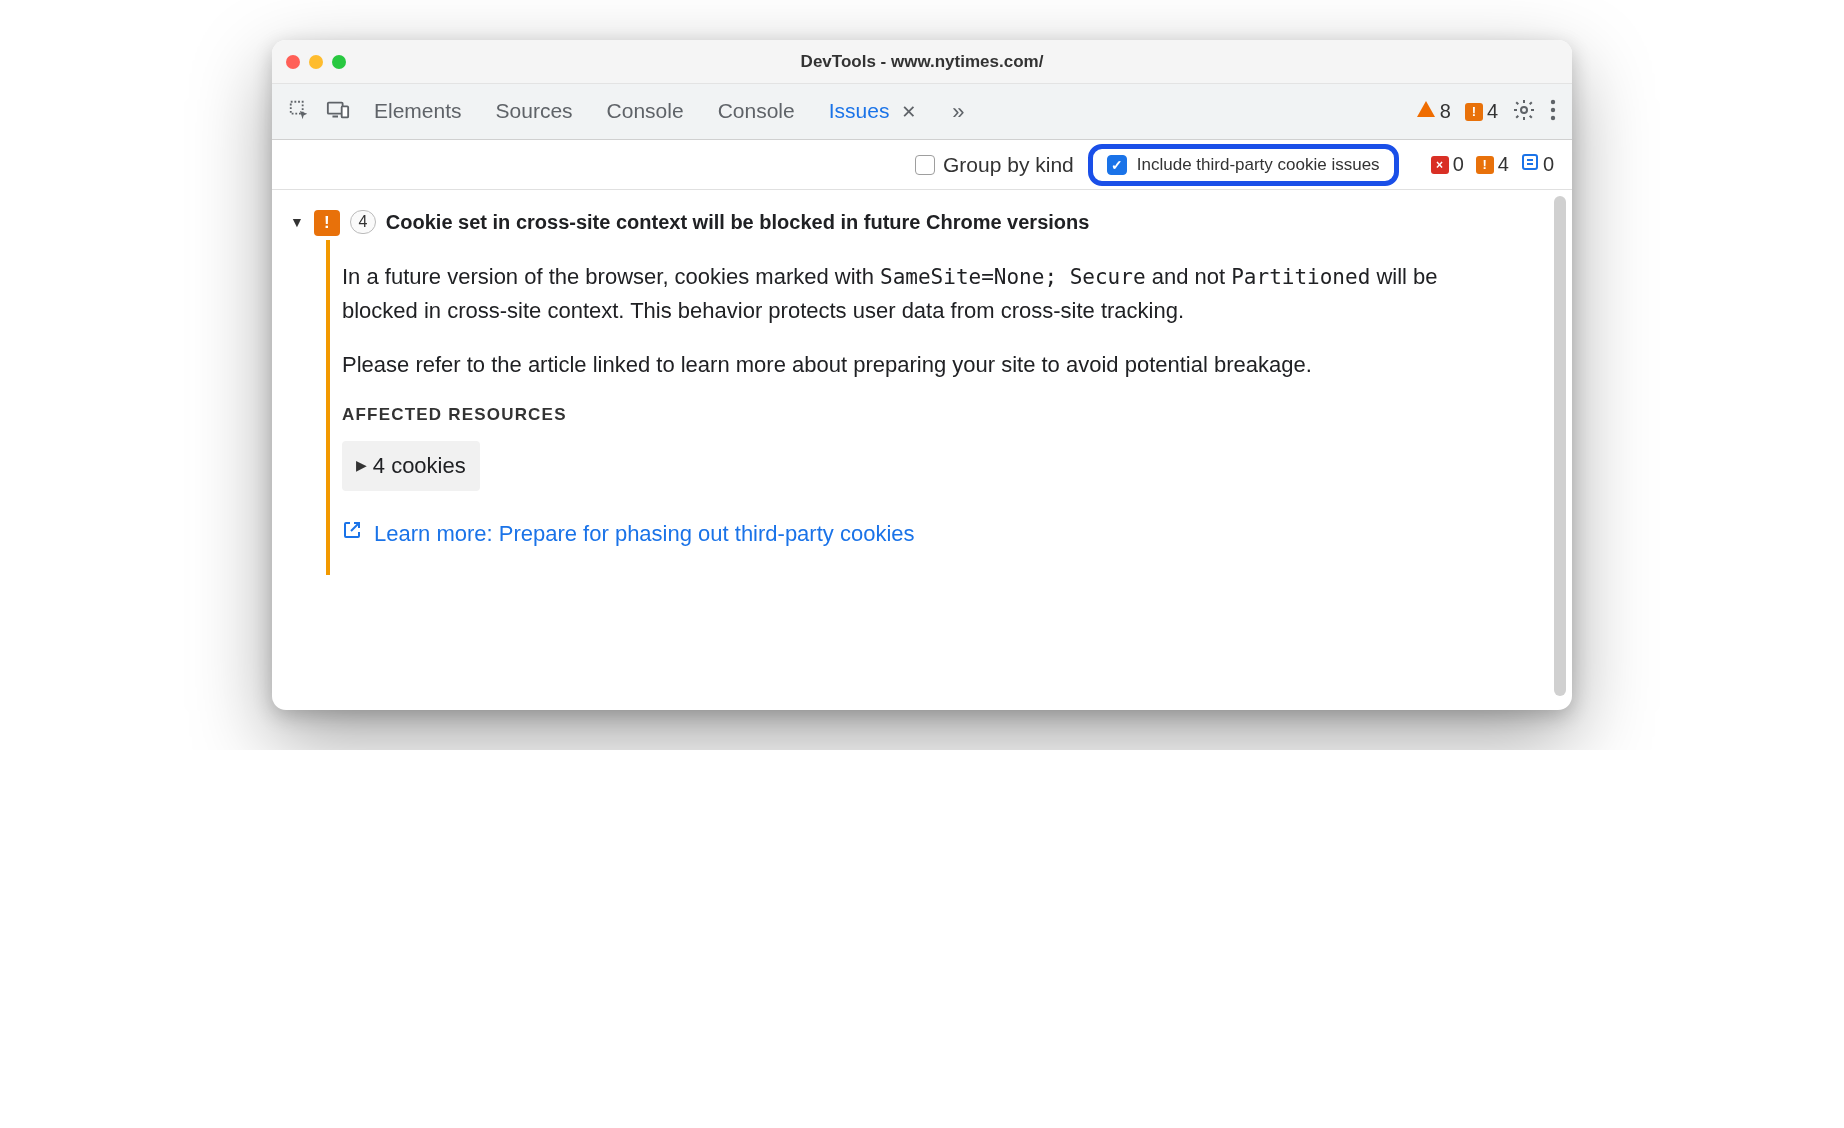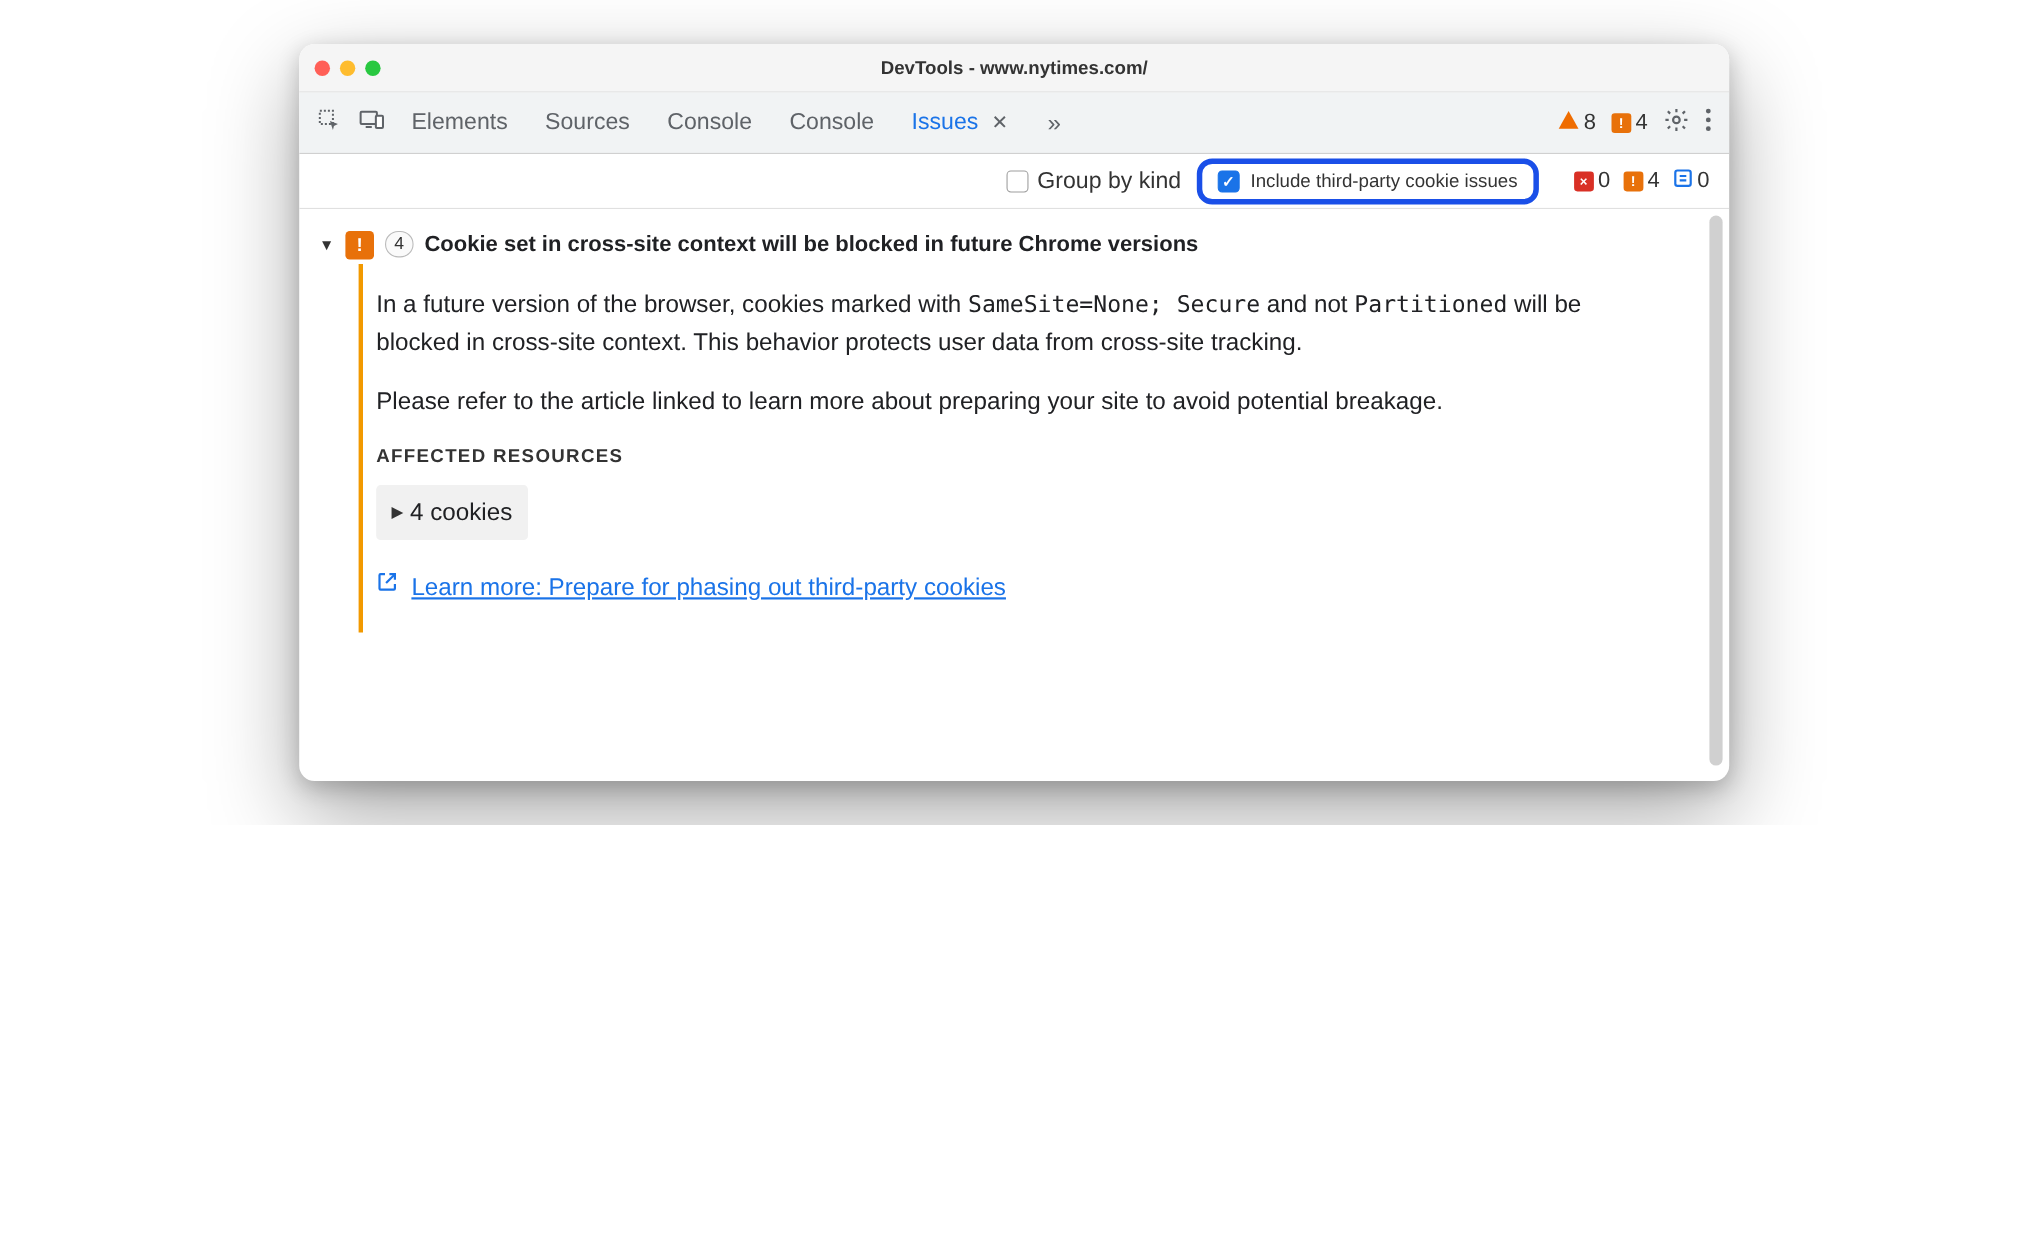--- a/index.html
+++ b/index.html
@@ -170,21 +170,21 @@
     border-radius: 4px;
     padding: 8px 14px;
     font-size: 22px;
     color: #202124;
     cursor: pointer;
     margin-bottom: 26px;
   }
   .cookies-box .tri { font-size: 14px; color: #333; }
   .learn-row { display: flex; align-items: center; gap: 12px; }
   .ext-icon { color: #1a73e8; font-size: 20px; }
-  .learn-link { color: #1a73e8; text-decoration: underline; font-size: 22px; cursor: pointer; text-align: right; }
+  .learn-link { color: #1a73e8; font-size: 22px; cursor: pointer; text-align: right; }
 </style>
 </head>
 <body>
 
 <div class="window">
 
   <div class="titlebar">
     <div class="traffic">
       <div class="dot red"></div>
       <div class="dot yellow"></div>

